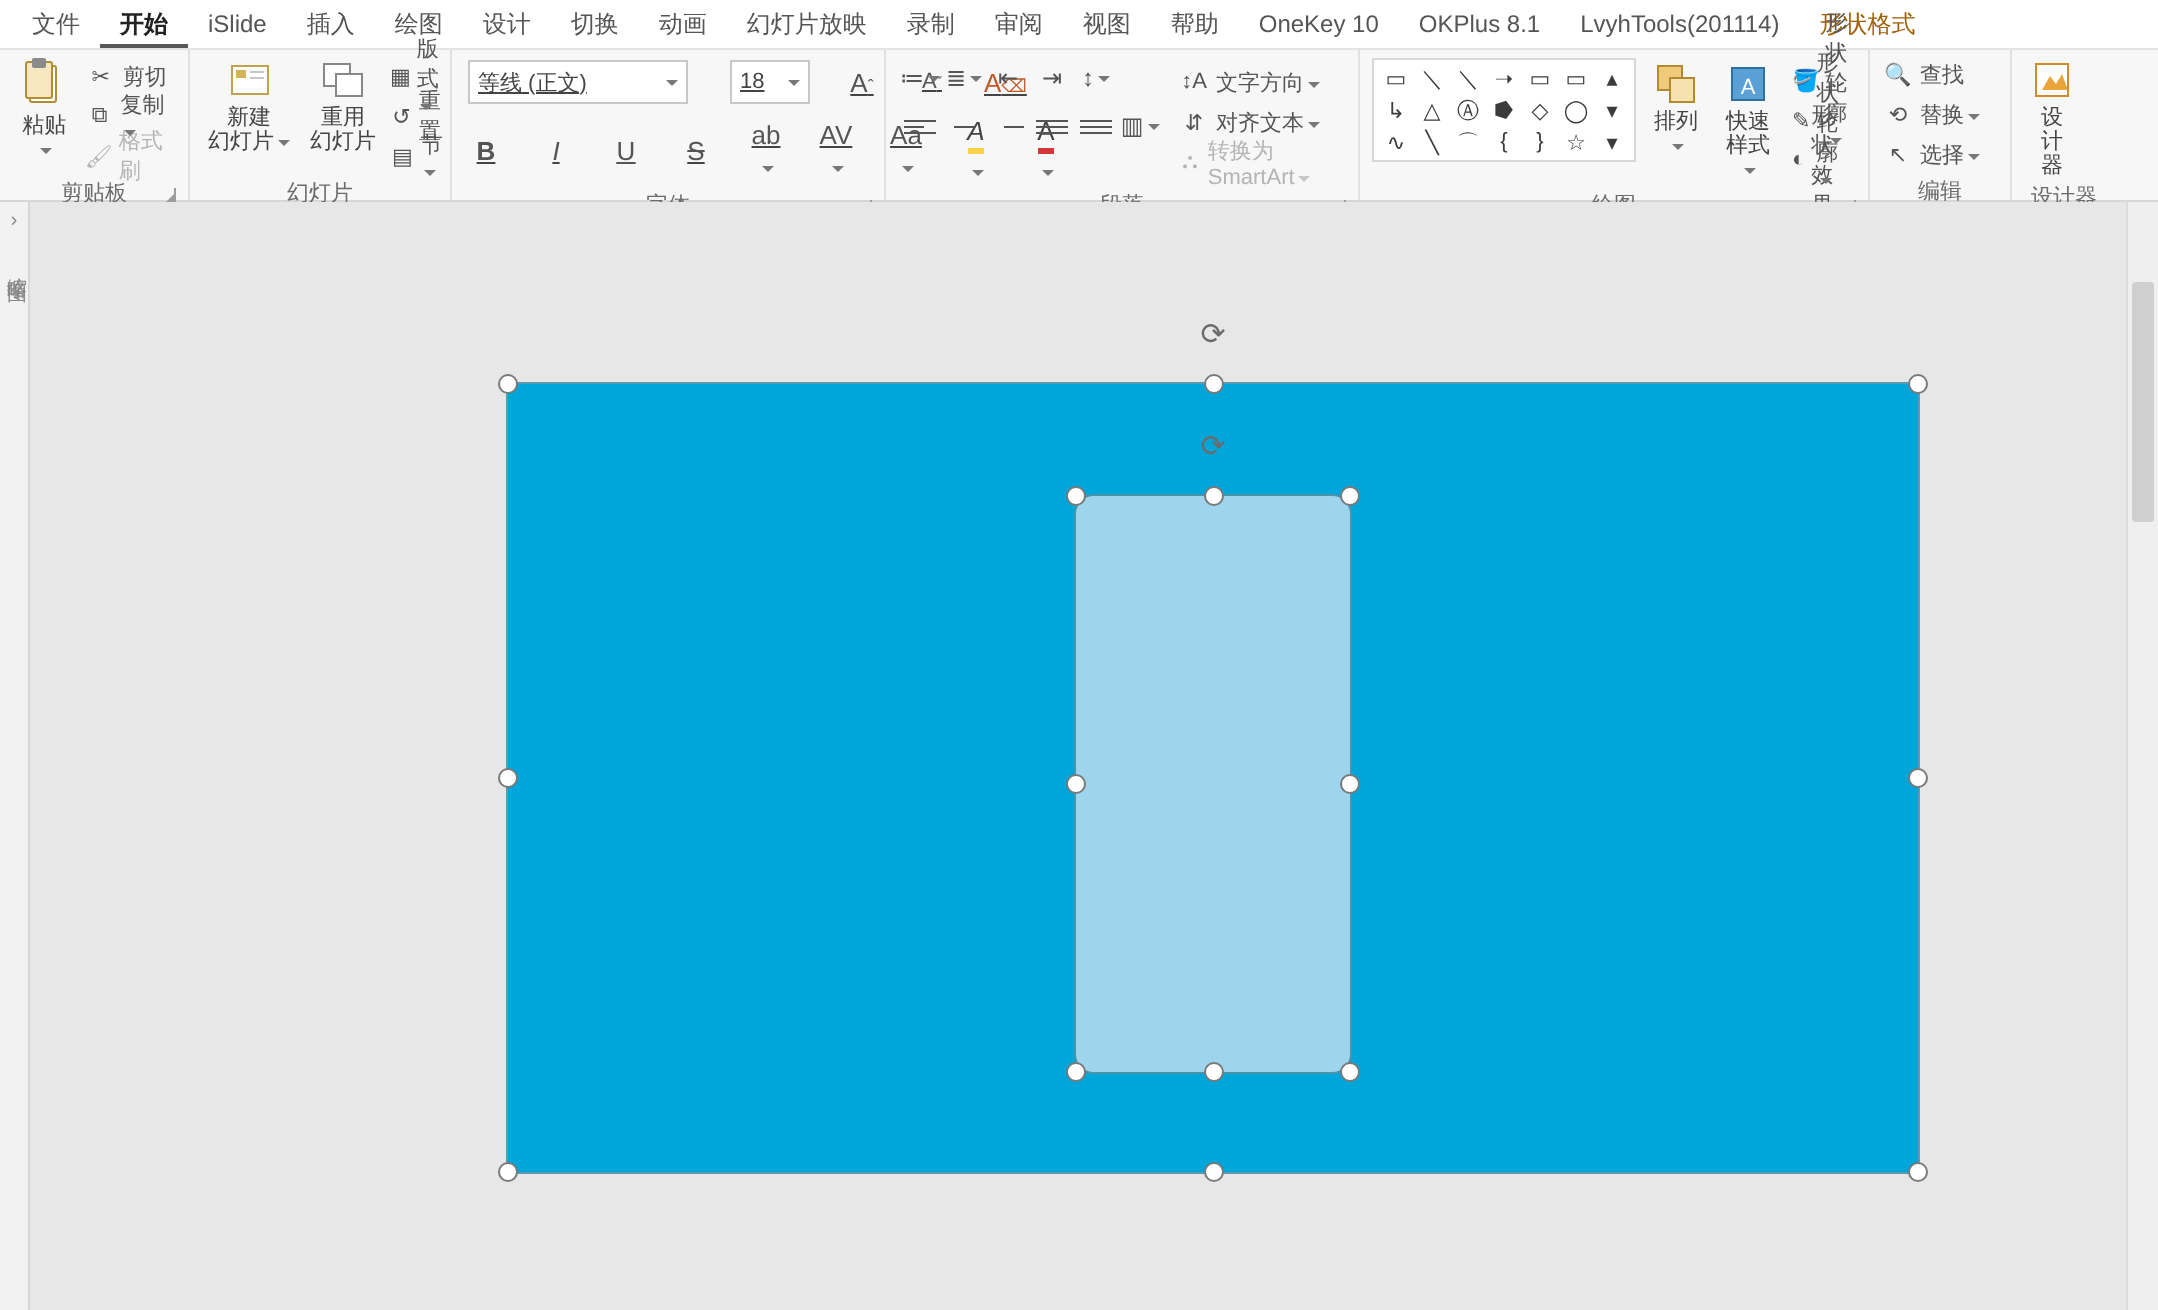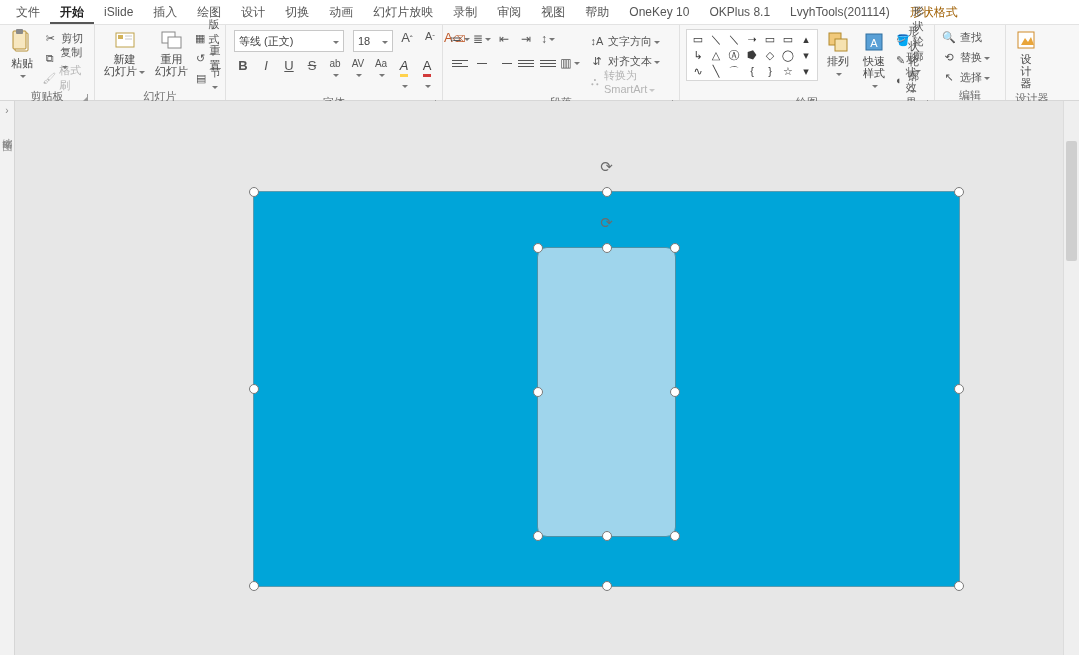--- a/index.html
+++ b/index.html
@@ -152,29 +152,31 @@
     background: #fff;
     height: 20px;
     width: 30px;
     padding: 0 4px;
     font-size: 11px;
     justify-content: space-between;
     margin-left: 4px;
   }
   .fontrow {
     display: flex;
-    gap: 5px;
+    align-items: center;
+    gap: 17px;
+    text-decoration: underline;
   }
   .fontbtn {
     width: 18px;
     text-align: center;
     font-size: 13px;
     color: #555;
   }
-  .fontbtn.small { font-size:10px; }
+  .fontbtn.small { font-size:13px; }
   .fontbtn.und { text-decoration: underline; }
   .fontbtn.strike { text-decoration: line-through; }
   .clr-bar { height: 3px; margin-top:1px; }
 
   
   .minirow { display:flex; gap:4px; align-items:center; }
   .mini {
     width: 16px; height:16px; display:flex; flex-direction:column; justify-content:center; gap:2px;
   }
   .mini.lines span { height:1px; background:#555; display:block; }

